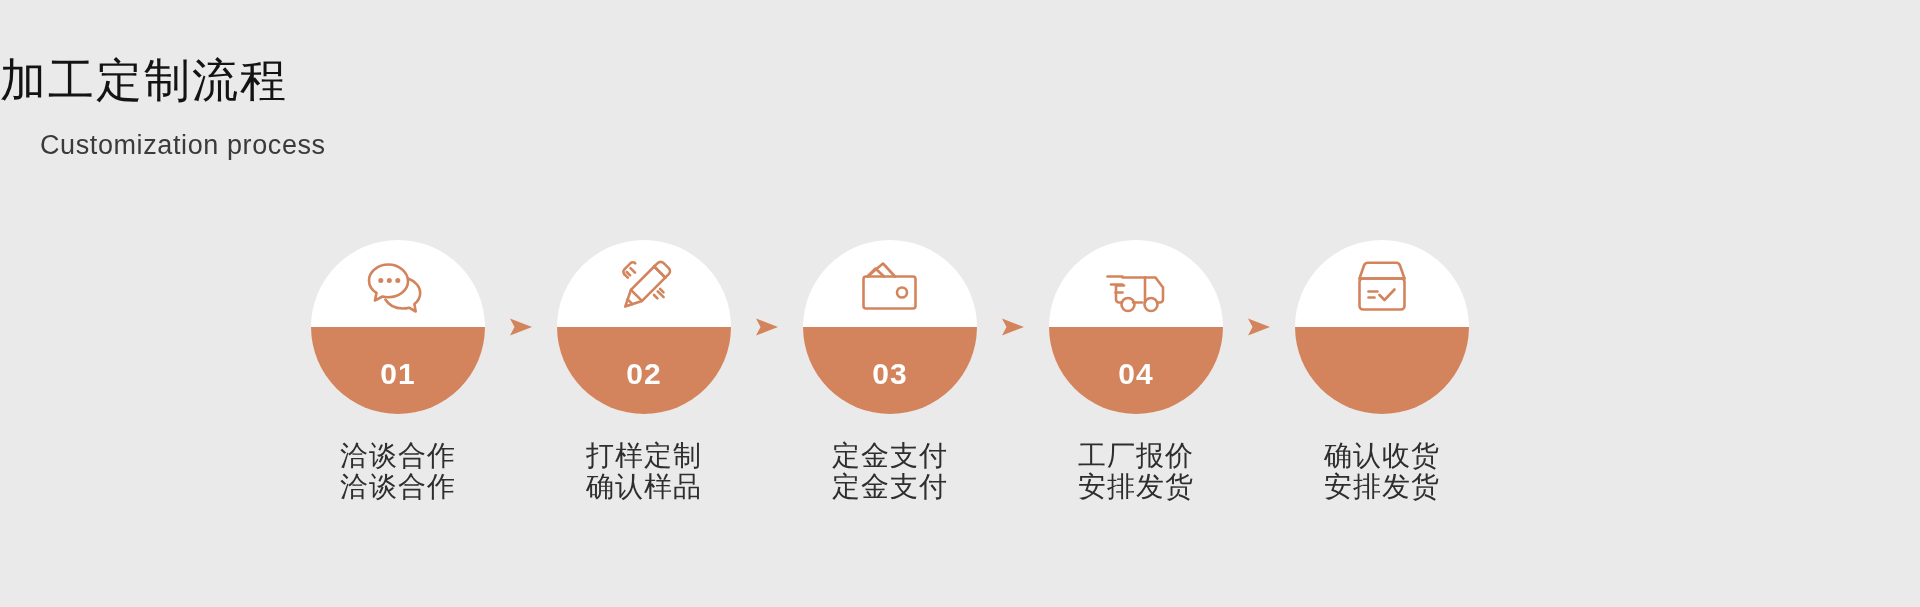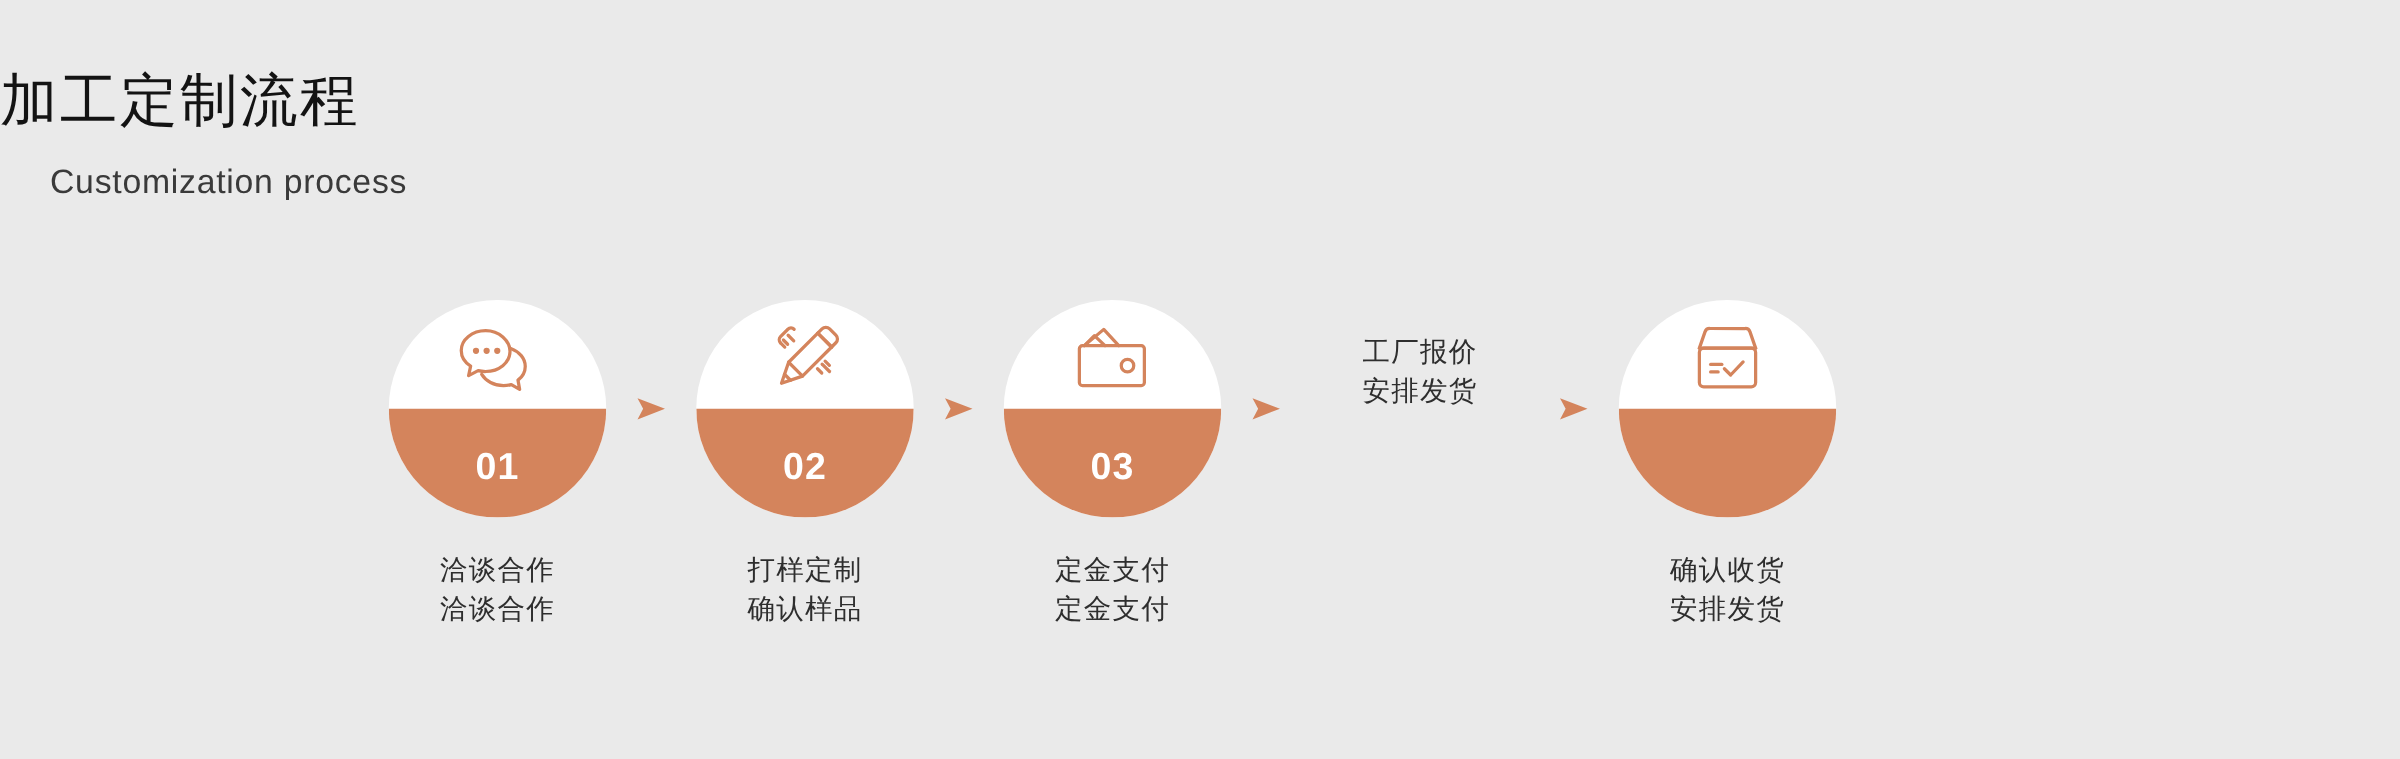--- a/index.html
+++ b/index.html
@@ -111,21 +111,21 @@
     font-size: 30px;
     font-weight: 700;
     letter-spacing: 1px;
     font-family: "Liberation Sans", "DejaVu Sans", sans-serif;
   }
 
   .step-label {
     margin-top: 26px;
     text-align: center;
     color: #2e2e2e;
-    font-size: 22px;
+    font-size: 28px;
     line-height: 31px;
     letter-spacing: 1px;
     font-family: "Liberation Sans", "DejaVu Sans", sans-serif;
   }
   .step-label .line { display: block; }
 
   
   .sep {
     width: 44px;
     height: 174px;
@@ -231,20 +231,40 @@
       </div>
     </div>
 
     <div class="sep">
       <svg width="26" height="22" viewBox="0 0 26 22" fill="#d4845c">
         <path d="M2 2.5 24 11 2 19.5 6.5 11Z"></path>
       </svg>
     </div>
 
     <div class="step">
+      <div class="circle">
+        <div class="circle-bottom"></div>
+        <div class="circle-icon">
+          <svg width="68" height="56" viewBox="0 0 68 56" fill="none" stroke="#d4845c" stroke-width="2.6" stroke-linecap="round" stroke-linejoin="round">
+            <path d="M17 17.5h26v25H17a3 3 0 0 1-3-3V20.5a3 3 0 0 1 3-3Z" opacity="0"></path>
+            <path d="M14 25.5v14a3 3 0 0 0 3 3h3"></path>
+            <path d="M14 25.5h8"></path>
+            <path d="M43 17.5H20.5"></path>
+            <path d="M43 17.5h10.5L61 27.5v12a3 3 0 0 1-3 3h-3"></path>
+            <path d="M43 17.5v25"></path>
+            <path d="M31 42.5h9"></path>
+            <circle cx="26" cy="44.5" r="6.5"></circle>
+            <circle cx="49" cy="44.5" r="6.5"></circle>
+            <path d="M5.5 16.5h15"></path>
+            <path d="M9 24.5h11.5"></path>
+            <path d="M13.5 32.5h7"></path>
+          </svg>
+        </div>
+        <div class="circle-num">04</div>
+      </div>
       <div class="step-label">
         <span class="line">工厂报价</span>
         <span class="line">安排发货</span>
       </div>
     </div>
 
     <div class="sep">
       <svg width="26" height="22" viewBox="0 0 26 22" fill="#d4845c">
         <path d="M2 2.5 24 11 2 19.5 6.5 11Z"></path>
       </svg>

